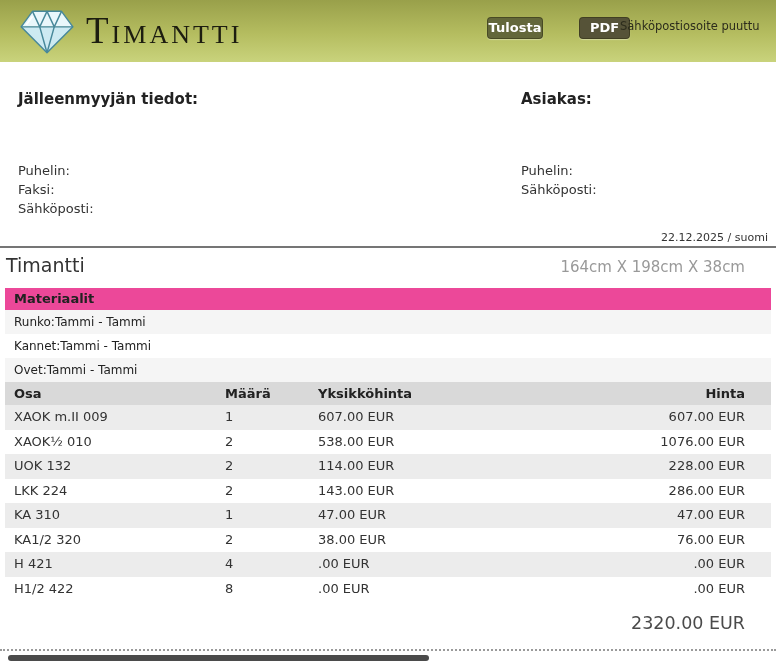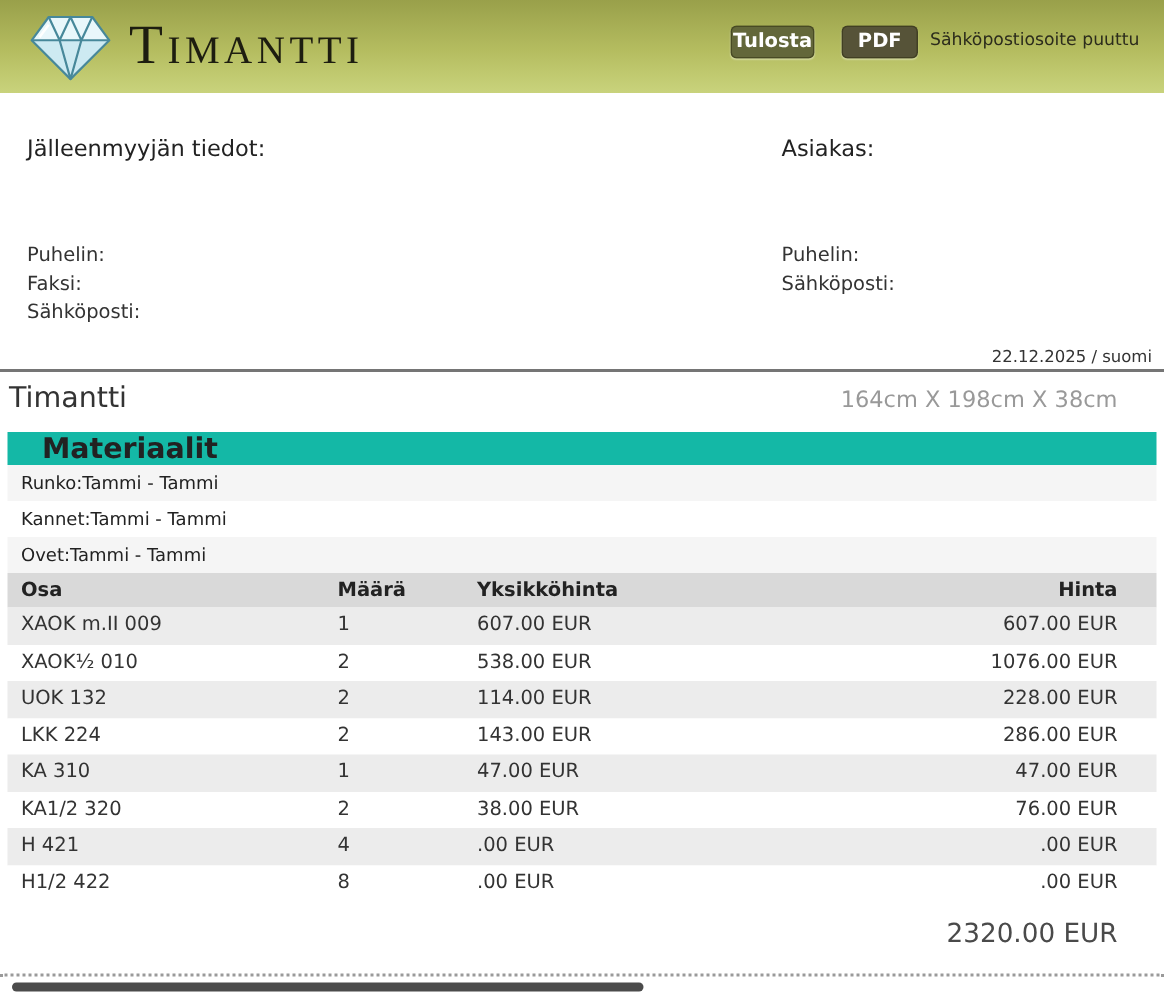--- a/index.html
+++ b/index.html
@@ -24,43 +24,43 @@
     font-size:37px; line-height:50px; letter-spacing:3px; color:#1d1d10;
   }
   .btn {
     position:absolute; top:17px; height:22px; border-radius:4px;
     border:1px solid rgba(40,40,10,.45);
     color:#fff; font-family:inherit; font-size:13px; font-weight:bold;
     text-align:center; line-height:20px; cursor:pointer; padding:0;
     box-shadow:0 1px 1px rgba(255,255,255,.35);
   }
   .btn-print { left:487px; width:56px; background:#63673a; }
-  .btn-pdf  { left:561px; width:51px; background:#565338; }
+  .btn-pdf  { left:579px; width:51px; background:#565338; }
   .notice { position:absolute; left:620px; top:19px; font-size:11.5px; color:#2c2c1c; }
 
   
-  .h-block { position:absolute; font-size:15px; font-weight:normal; color:#222; }
+  .h-block { position:absolute; font-size:15px; font-weight:bold; color:#222; }
   .reseller-heading { left:18px;  top:90px; }
   .customer-heading { left:521px; top:90px; }
   .label-col { position:absolute; line-height:19px; font-size:13px; color:#333; }
   .reseller-labels { left:18px;  top:161px; }
   .customer-labels { left:521px; top:161px; }
   .date-line { position:absolute; top:231px; right:8px; font-size:11px; color:#333; }
   .divider { position:absolute; top:246px; left:0; right:0; border-top:2px solid #757575; }
 
   
   .product { position:absolute; top:254px; left:0; right:0; }
   .title-row { display:flex; justify-content:space-between; align-items:baseline;
                padding:0 31px 0 6px; height:26px; margin-bottom:8px; }
   .product-name { font-size:19px; color:#333; }
   .product-dims { font-size:15px; color:#999; }
 
   .band {
-    margin:0 5px; height:22px; line-height:22px; padding-left:23px;
-    background:#14b8a6; font-weight:bold; font-size:19px; color:#222;
+    margin:0 5px; height:22px; line-height:22px; padding-left:9px;
+    background:#ec4899; font-weight:bold; font-size:13px; color:#222;
   }
   .material-row {
     margin:0 5px; height:24px; line-height:24px; padding-left:9px;
     font-size:12px; color:#222; background:#fff;
   }
   .material-row:nth-child(odd) { background:#f5f5f5; }
 
   .parts { margin:0 5px; }
   .prow { display:grid; grid-template-columns:220px 93px 230px 1fr; height:24.5px;
           line-height:24.5px; font-size:13px; }

